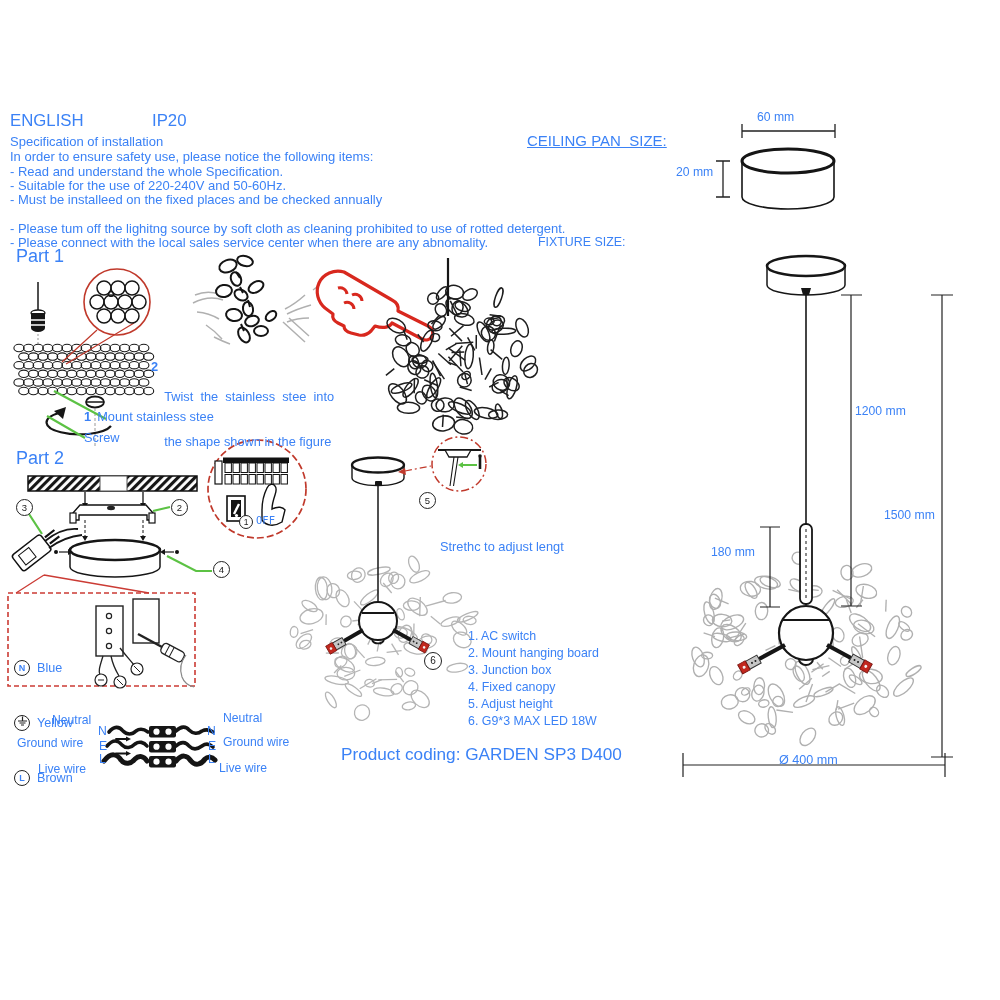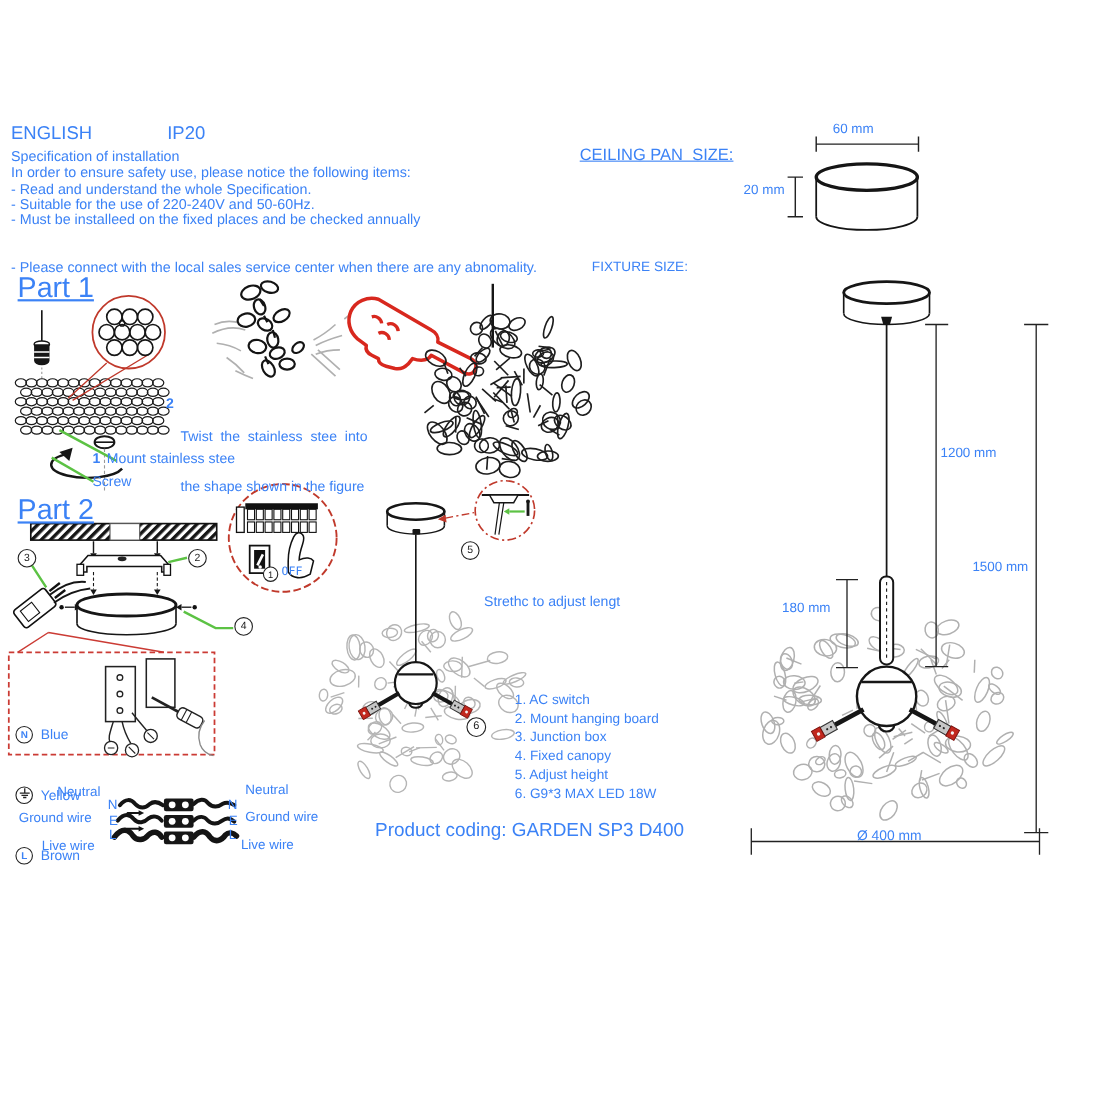--- a/index.html
+++ b/index.html
@@ -2,21 +2,21 @@
 <html><head>
 <meta charset="utf-8">
 <style>
   html,body{margin:0;padding:0;background:#fff;}
   .page{position:relative;width:1000px;height:1000px;background:#fff;overflow:hidden;
         font-family:"Liberation Sans",sans-serif;color:#1c1c1c;}
   #art{position:absolute;left:0;top:0;z-index:1;}
   .t{position:absolute;z-index:2;white-space:pre;color:#3b82f6;}
   .fs11{font-size:13px;}
   .fs12{font-size:12.2px;}
-  .big{font-size:26px;text-decoration:underline;}
+  .big{font-size:18px;}
   .cnum{position:absolute;z-index:2;width:15px;height:15px;border:1.4px solid #222;border-radius:50%;
         font-size:9.5px;line-height:15px;text-align:center;background:#fff;}
   .cnum.small{width:12px;height:12px;font-size:8.5px;line-height:12px;}
   .boldnum{font-weight:bold;margin-right:6px;}
   .steprow{display:flex;align-items:flex-start;}
   .wrow{display:flex;align-items:center;margin-bottom:3px;}
   .term{width:14px;height:14px;border:1.3px solid #222;border-radius:50%;font-size:9px;font-weight:bold;
         line-height:14px;text-align:center;margin-right:7px;display:inline-block;}
   .mono{font-family:"DejaVu Sans Mono",monospace;}
 </style>
@@ -658,20 +658,21 @@
   </g>
 </svg>
 
 <div class="t" style="left:10px;top:111px;font-size:16.8px;">ENGLISH</div>
 <div class="t" style="left:152px;top:111px;font-size:16.8px;">IP20</div>
 <div class="t fs11" style="left:10px;top:134px;">Specification of installation</div>
 <div class="t fs11" style="left:10px;top:149px;">In order to ensure safety use, please notice the following items:</div>
 <div class="t fs11" style="left:10px;top:163.5px;">- Read and understand the whole Specification.</div>
 <div class="t fs11" style="left:10px;top:177.8px;">- Suitable for the use of 220-240V and 50-60Hz.</div>
 <div class="t fs11" style="left:10px;top:192.1px;">- Must be installeed on the fixed places and be checked annually</div>
+<div class="t fs11" style="left:10px;top:220.7px;">- Please tum off the lighitng source by soft cloth as cleaning prohibited to use of rotted detergent.</div>
 <div class="t fs11" style="left:10px;top:235px;">- Please connect with the local sales service center when there are any abnomality.</div>
 
 <div class="t" style="left:527px;top:132px;font-size:15px;text-decoration:underline;">CEILING PAN  SIZE:</div>
 <div class="t fs12" style="left:757px;top:110px;">60 mm</div>
 <div class="t fs12" style="left:676px;top:165px;">20 mm</div>
 <div class="t" style="left:538px;top:235px;font-size:12.4px;">FIXTURE SIZE:</div>
 
 <div class="t big" style="left:16px;top:246px;">Part 1</div>
 <div class="t steprow" style="left:151px;top:359px;font-size:12.8px;">
   <span class="boldnum">2</span>

